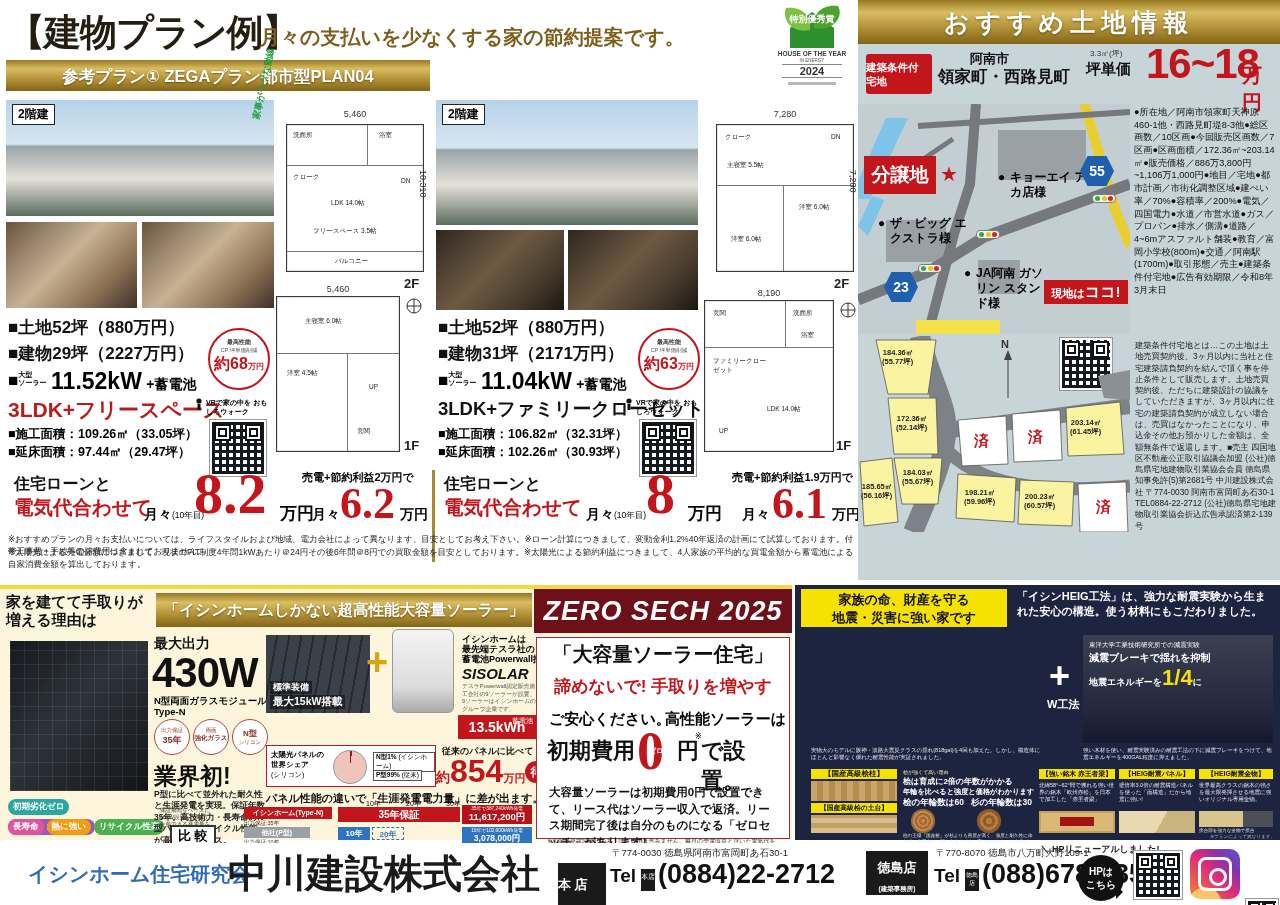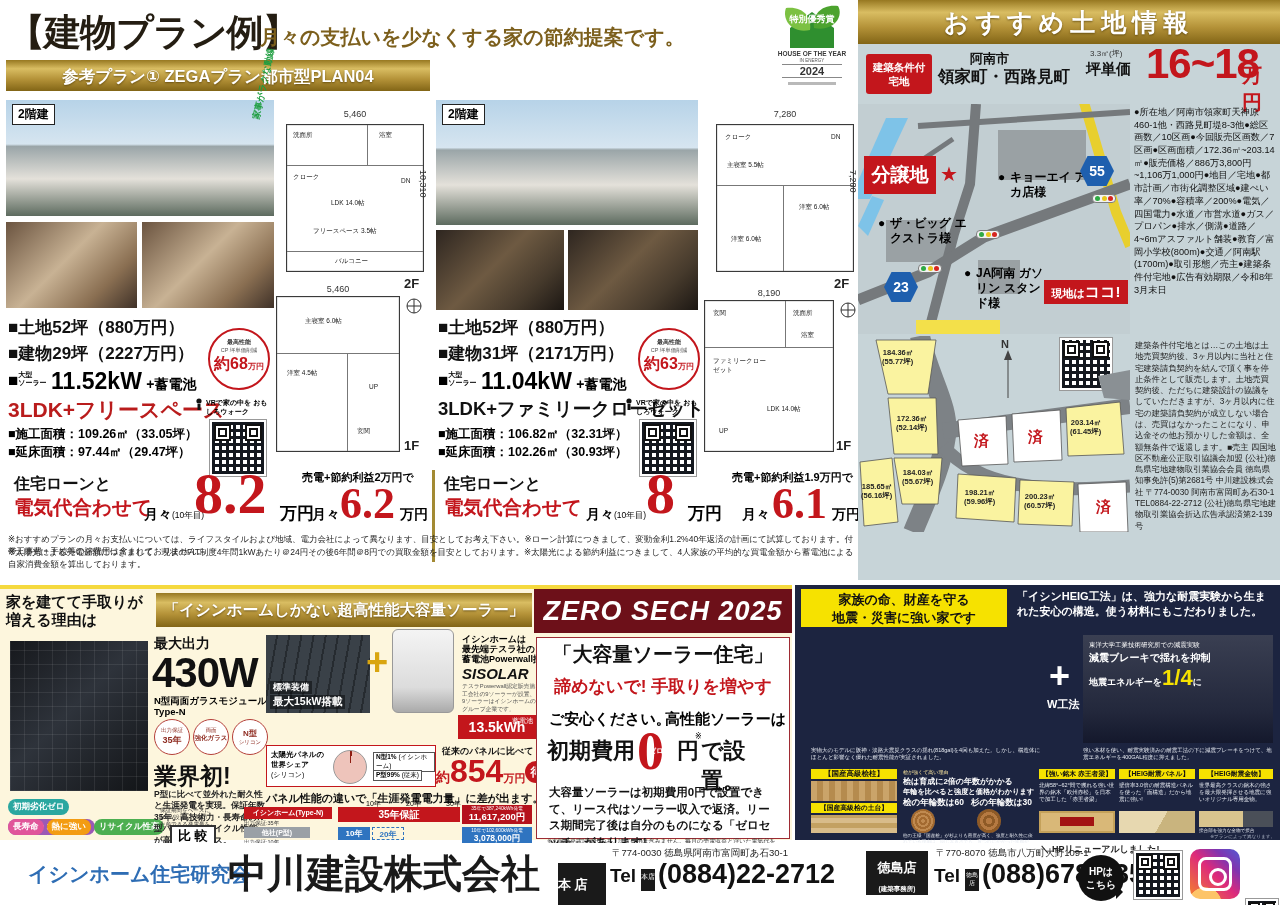--- a/index.html
+++ b/index.html
@@ -208,21 +208,21 @@
     <div class="abs b red serif" style="left:336px;top:418px;font-size:44px">6.1</div>
     <div class="abs b" style="left:396px;top:446px;font-size:14px">万円</div>
   </div>
 
   <div class="abs" style="left:432px;top:470px;width:3px;height:92px;background:#a38a33"></div>
   <div class="abs" style="left:8px;top:534px;width:846px;font-size:8.5px;color:#222">※おすすめプランの月々お支払いについては、ライフスタイルおよび地域、電力会社によって異なります、目安としてお考え下さい。※ローン計算につきまして、変動金利1.2%40年返済の計画にて試算しております。付帯工事費＋手続等の諸費用は含まれておりません。</div>
   <div class="abs" style="left:8px;top:547px;width:846px;font-size:8.5px;color:#222">※太陽光による売電金額につきまして、現状のFIT制度4年間1kWあたり＠24円その後6年間＠8円での買取金額を目安としております。※太陽光による節約利益につきまして、4人家族の平均的な買電金額から蓄電池による自家消費金額を算出しております。</div>
 
   <div class="abs" style="left:858px;top:0;width:422px;height:580px;background:#c7d4d8">
     <div class="gold b" style="position:absolute;left:0;top:0;width:422px;height:44px;text-align:center;line-height:44px;font-size:25px;letter-spacing:6px">おすすめ土地情報</div>
-    <div class="abs w b" style="left:8px;top:54px;width:66px;height:40px;background:#c3161c;border-radius:3px;text-align:center;font-size:10.5px;line-height:1.35;padding-top:6px"><span>建築条件付</span><br><span>宅地</span></div>
+    <div class="abs w b" style="left:8px;top:54px;width:66px;height:40px;background:#c3161c;border-radius:3px;font-size:10.5px;line-height:1.35;padding-top:6px"><span>建築条件付</span><br><span>宅地</span></div>
     <div class="abs b" style="left:112px;top:50px;font-size:13px;color:#111">阿南市</div>
     <div class="abs b" style="left:80px;top:66px;font-size:16.5px;color:#111">領家町・西路見町</div>
     <div class="abs" style="left:232px;top:48px;font-size:8px;color:#333">3.3㎡(坪)</div>
     <div class="abs b" style="left:228px;top:60px;font-size:15px;color:#111">坪単価</div>
     <div class="abs b red" style="left:288px;top:40px;font-size:42px;letter-spacing:-1px">16~18</div>
     <div class="abs b red" style="left:384px;top:62px;font-size:20px">万円</div>
 
     <div class="abs" style="left:0;top:104px;width:272px;height:230px;background:#c2ced2;overflow:hidden">
       <svg width="272" height="230" viewBox="0 0 272 230">
         <polygon points="28,14 50,14 12,95 -8,95" fill="#7ec3e8"></polygon>

